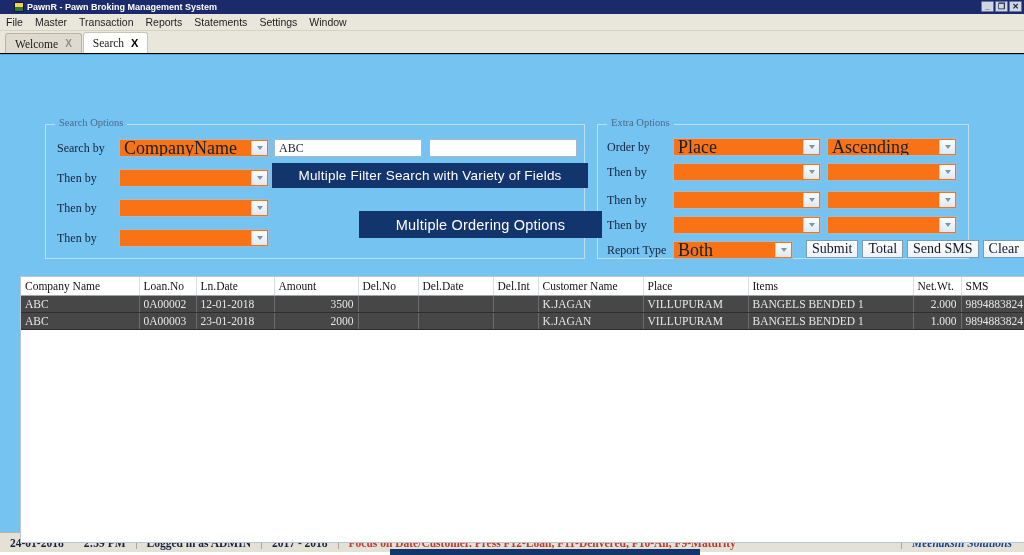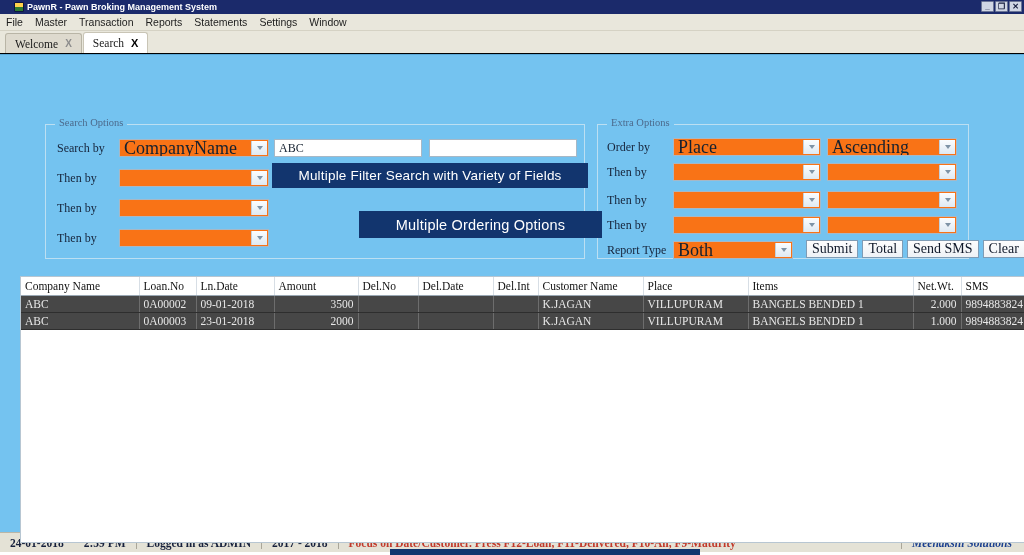--- a/index.html
+++ b/index.html
@@ -349,21 +349,21 @@
           <th>Place</th>
           <th>Items</th>
           <th>Net.Wt.</th>
           <th>SMS</th>
         </tr>
       </thead>
       <tbody>
         <tr>
           <td>ABC</td>
           <td>0A00002</td>
-          <td>09-01-2018</td>
+          <td>12-01-2018</td>
           <td class="num">3500</td>
           <td></td>
           <td></td>
           <td></td>
           <td>K.JAGAN</td>
           <td>VILLUPURAM</td>
           <td>BANGELS BENDED 1</td>
           <td class="num">2.000</td>
           <td>9894883824</td>
         </tr>

